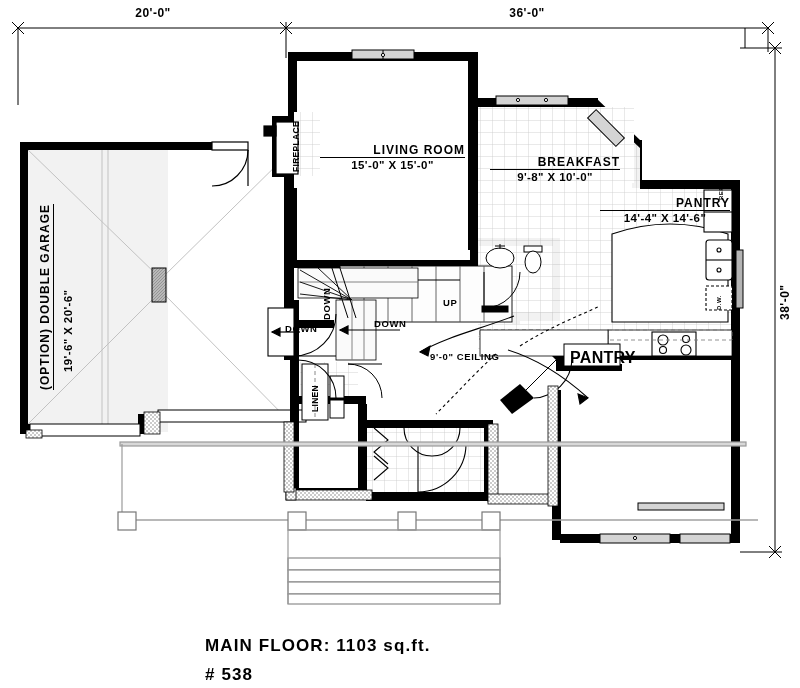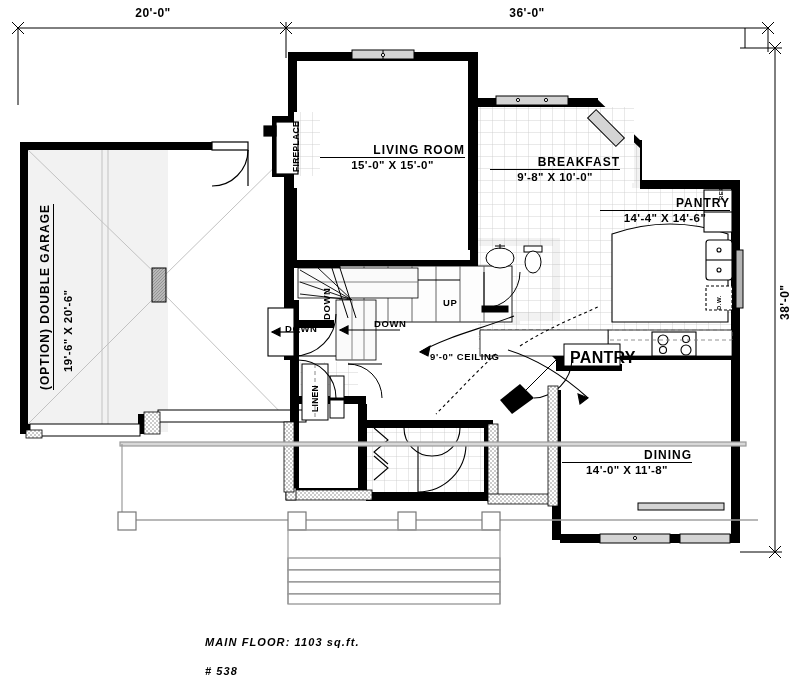--- a/index.html
+++ b/index.html
@@ -22,21 +22,21 @@
     font-family: "Liberation Sans", sans-serif;
     color: #000;
     white-space: nowrap;
     letter-spacing: 0.5px;
   }
   .dim-label { font-size: 12px; font-weight: 700; }
   .room-name { font-size: 12px; font-weight: 700; letter-spacing: 1px; }
   .room-size { font-size: 11.5px; font-weight: 700; letter-spacing: 0.4px; }
   .tiny { font-size: 8.5px; font-weight: 700; letter-spacing: 0.3px; }
   .note  { font-size: 9.5px; font-weight: 700; letter-spacing: 0.6px; }
-  .footer-txt { font-size: 11px; font-weight: 700; letter-spacing: 1.1px; font-style: italic; }
+  .footer-txt { font-size: 17px; font-weight: 700; letter-spacing: 1.1px; }
   .rot90  { transform-origin: left top; transform: rotate(-90deg); }
   .center { transform: translateX(-50%); }
   .room-block { position: absolute; text-align: center; }
   .room-block .room-name { position: static; display: block; text-align: right; }
   .room-block .room-size { position: static; display: block; border-top: 1.6px solid #000; padding-top: 1px; }
 </style>
 </head>
 <body>
 
 <div id="page">
@@ -406,24 +406,20 @@
   <div class="room-block" style="left:490px; top:155px; width:130px;">
     <span class="room-name">BREAKFAST</span>
     <span class="room-size">9'-8"  X  10'-0"</span>
   </div>
 
   <div class="room-block" style="left:600px; top:196px; width:130px;">
     <span class="room-name">PANTRY</span>
     <span class="room-size">14'-4"  X  14'-6"</span>
   </div>
 
-  <div class="room-block" style="left:562px; top:448px; width:130px;">
-    <span class="room-name">DINING</span>
-    <span class="room-size">14'-0"  X  11'-8"</span>
-  </div>
 
   <div class="txt tiny rot90" style="left:291px; top:172px;">FIREPLACE</div>
 
   <div class="txt tiny" style="left:570px; top:349px; font-size:16px;">PANTRY</div>
 
   <div class="txt tiny rot90" style="left:310px; top:412px;">LINEN</div>
 
   <div class="txt note" style="left:443px; top:268px;margin-top:29px;">UP</div>
 
   <div class="txt note" style="left:374px; top:318px;">DOWN</div>

